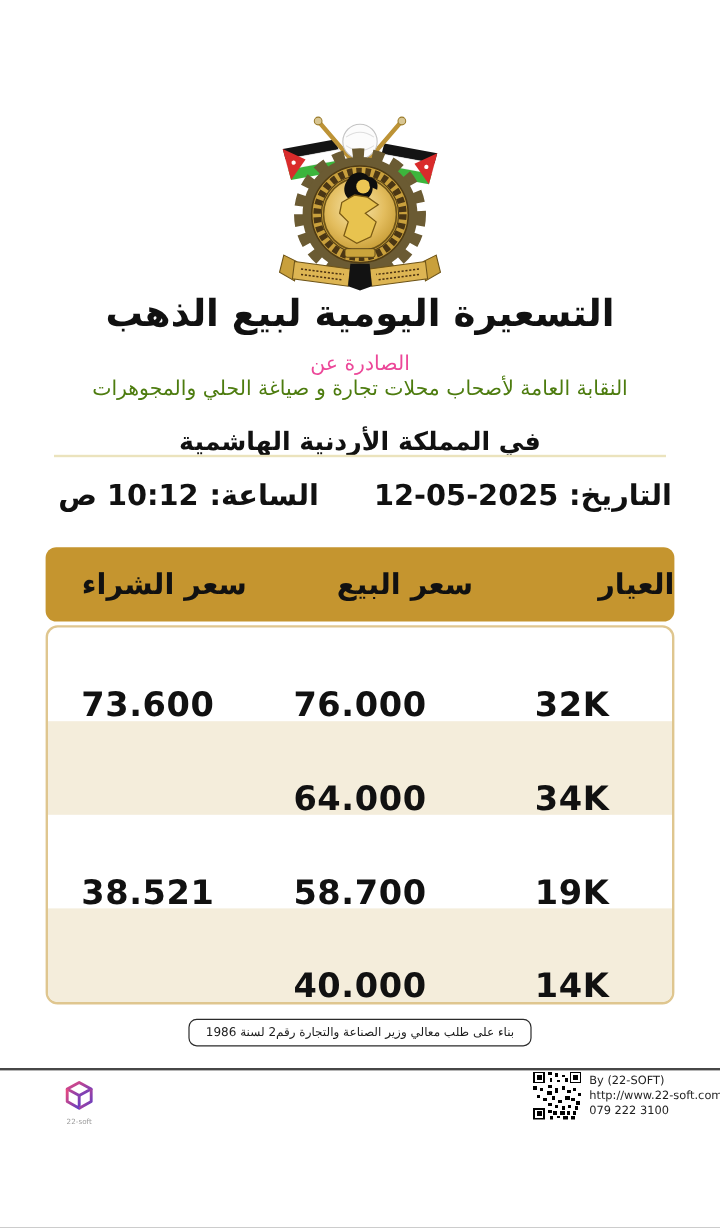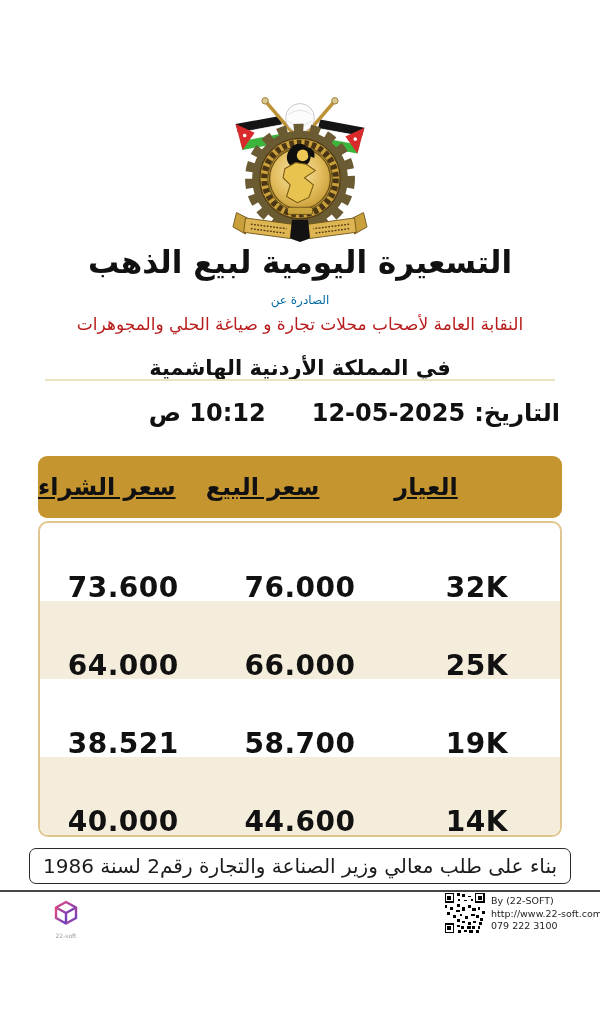--- a/index.html
+++ b/index.html
@@ -9,58 +9,58 @@
     background:#ffffff; overflow:hidden; color:#111;
   }
   .abs { position:absolute; }
   .ctr { left:0; width:100%; text-align:center; }
 
   
   .emblem { top:88px; left:50%; transform:translateX(-50%); }
 
   
   .main-title { top:244px; font-size:31px; font-weight:bold; direction:rtl; }
-  .sub1 { top:293px; font-size:12px; direction:rtl; color:#0369a1; }
-  .sub2 { top:314px; font-size:17px; direction:rtl; color:#b91c1c; }
+  .sub1 { top:293px; font-size:17px; direction:rtl; color:#ec4899; }
+  .sub2 { top:314px; font-size:17px; direction:rtl; color:#4d7c0f; }
   .sub3 { top:356px; font-size:21px; font-weight:bold; direction:rtl; }
   .title-divider { top:379px; left:45px; width:510px; height:2px; background:#ebe3bd; }
 
   
   .datetime {
     top:399px; left:0; width:600px; padding-right:40px;
     display:flex; direction:rtl; justify-content:flex-start; gap:46px;
     font-size:24px; font-weight:bold;
   }
   .dt-group { display:flex; direction:rtl; gap:9px; white-space:nowrap; }
 
   
   .thead {
     top:456px; left:38px; width:524px; height:62px;
     background:#C5952F; border-radius:9px;
     display:grid; grid-template-columns:32% 36% 32%; direction:rtl;
     align-items:center; font-size:24px; font-weight:bold;
   }
-  .thead > div { text-align:left;text-decoration:underline; }
+  .thead > div { text-align:right; }
   .tbody {
     top:521px; left:38px; width:524px;
     border:2px solid #dfc68f; border-radius:10px; overflow:hidden;
     background:#fff;
   }
   .trow {
     height:78px; display:grid; grid-template-columns:32% 36% 32%; direction:rtl;
     align-items:center; font-size:28px; font-weight:bold;
   }
   .trow > div { text-align:center; letter-spacing:0.5px;margin-top:48px; }
   .trow.alt { background:#f4eddb; }
 
   
   .note-wrap { top:848px; }
   .note-box {
     display:inline-block; border:1.5px solid #2b2b2b; border-radius:7px;
-    padding:5px 13px; font-size:20px; direction:rtl; color:#1c1c1c; background:#fff;
+    padding:5px 13px; font-size:10px; direction:rtl; color:#1c1c1c; background:#fff;
   }
 
   
   .foot-line { top:890px; left:0; width:600px; height:2px; background:#474747; }
   .cube-logo { top:899px; left:53px; text-align:center; }
   .cube-caption { font-size:6px; color:#9a9a9a; margin-top:1px; }
   .credit-block { top:893px; left:444px; display:flex; gap:6px; align-items:flex-start; }
   .credit-text { font-size:9.5px; line-height:12.5px; color:#1e1e1e; white-space:nowrap; padding-top:2px; }
 </style>
 </head>
@@ -154,49 +154,48 @@
   <div class="abs ctr sub2">النقابة العامة لأصحاب محلات تجارة و صياغة الحلي والمجوهرات</div>
   <div class="abs ctr sub3">في المملكة الأردنية الهاشمية</div>
   <div class="abs title-divider"></div>
 
   <div class="abs datetime">
     <span class="dt-group">
       <span>التاريخ:</span>
       <span dir="ltr">12-05-2025</span>
     </span>
     <span class="dt-group">
+      <span>الساعة:</span>
       <span>10:12 ص</span>
     </span>
   </div>
 
   <div class="abs thead">
     <div>العيار</div>
     <div>سعر البيع</div>
     <div>سعر الشراء</div>
   </div>
 
   <div class="abs tbody">
     <div class="trow">
       <div>32K</div>
       <div>76.000</div>
       <div>73.600</div>
     </div>
     <div class="trow alt">
-      <div>25K</div>
-      <div>66.000</div>
+      <div>34K</div>
       <div>64.000</div>
     </div>
     <div class="trow">
       <div>19K</div>
       <div>58.700</div>
       <div>38.521</div>
     </div>
     <div class="trow alt">
       <div>14K</div>
-      <div>44.600</div>
       <div>40.000</div>
     </div>
   </div>
 
   <div class="abs ctr note-wrap">
     <span class="note-box">بناء على طلب معالي وزير الصناعة والتجارة رقم2 لسنة 1986</span>
   </div>
 
   <div class="abs foot-line"></div>
 

